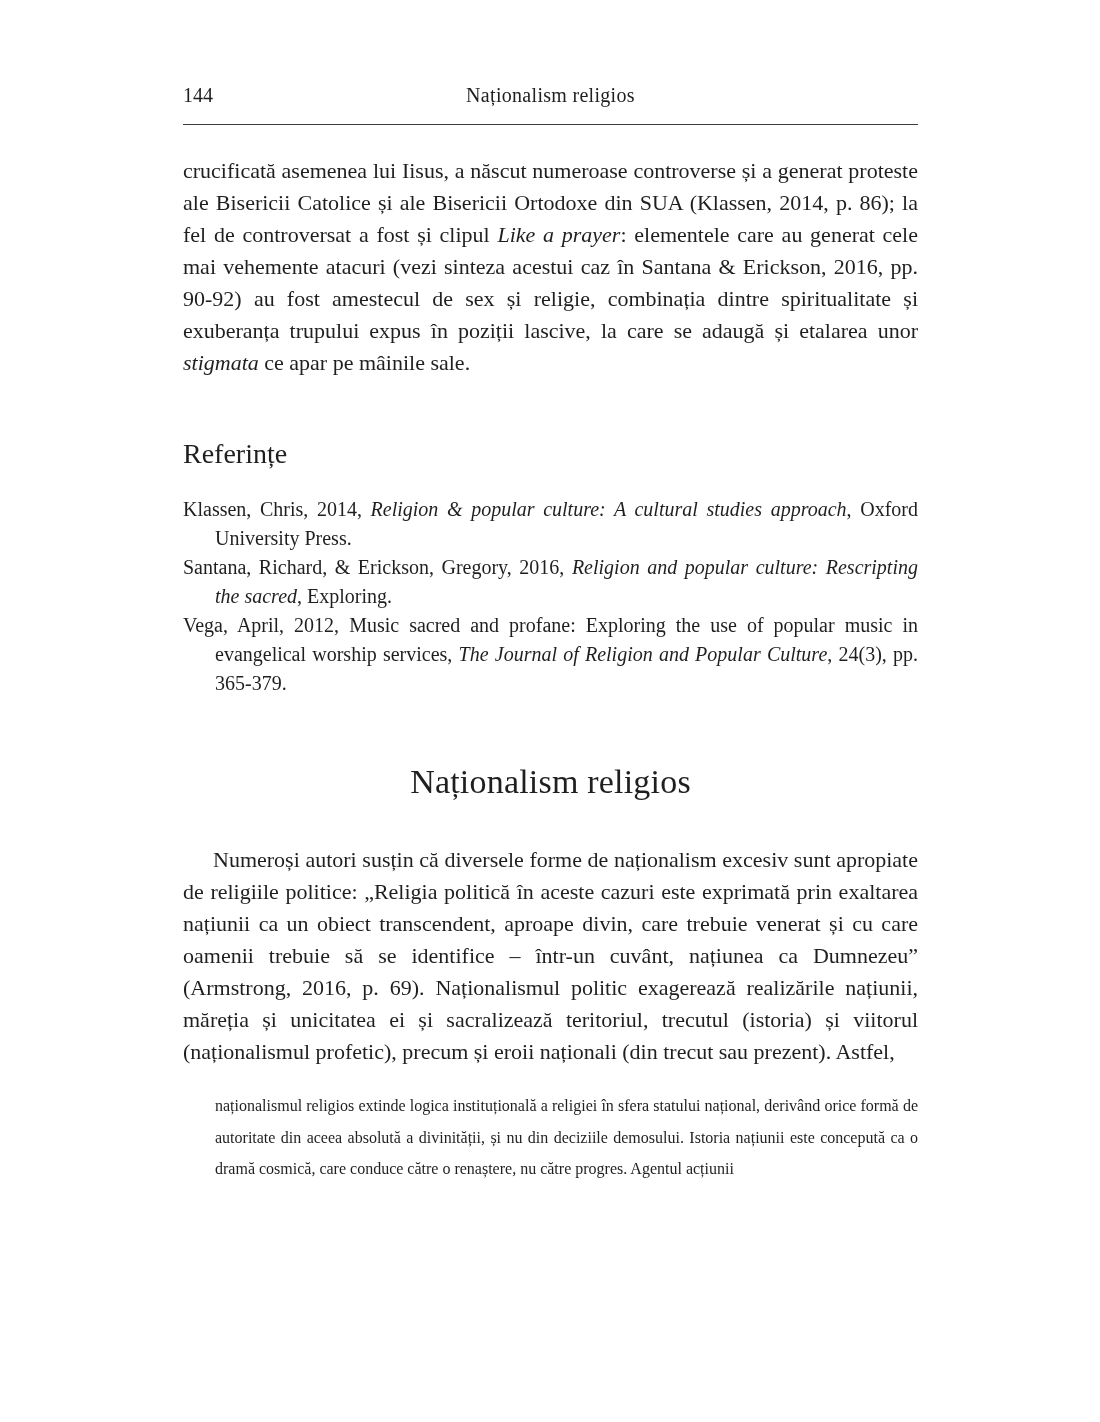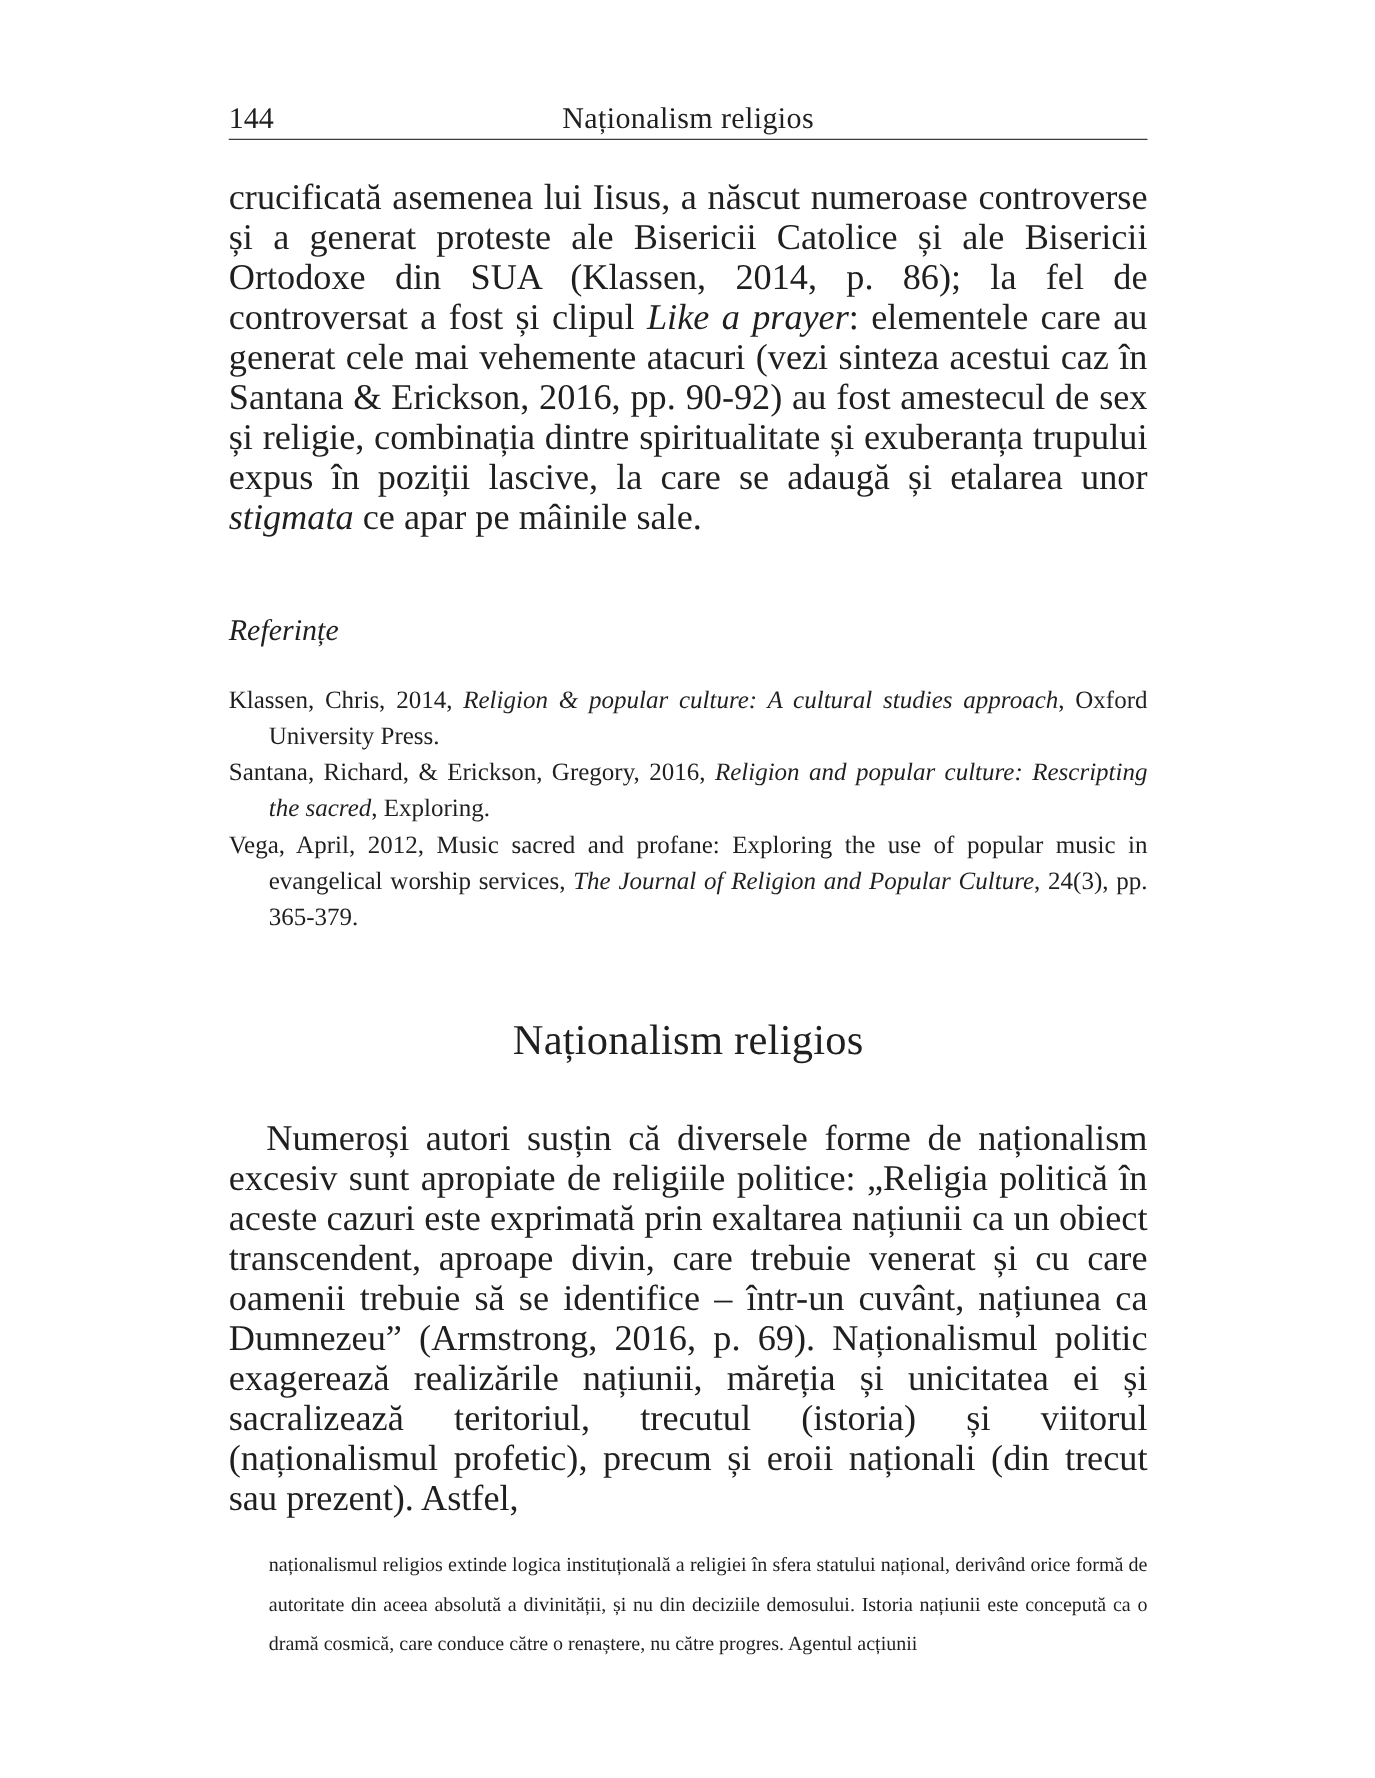--- a/index.html
+++ b/index.html
@@ -19,51 +19,50 @@
     width: 1100px;
     height: 1422px;
     padding: 84px 182px 0 183px;
     background: #ffffff;
   }
   
   .running-header {
     position: relative;
     height: 22px;
     border-bottom: 1.5px solid #3c3c3c;
-    padding-bottom: 5px;
-    font-size: 24px;
+    padding-bottom: 18px;
+    font-size: 20px;
     line-height: 22px;
   }
   .running-header .page-number {
     position: absolute;
     left: 0;
     top: 0;
   }
   .running-header .running-title {
     display: block;
     text-align: center;
     letter-spacing: 0.3px;
   }
   
   .body-paragraph {
     margin: 30px 0 0 0;
-    font-size: 29px;
+    font-size: 22px;
     line-height: 32px;
     text-align: justify;
   }
   .body-paragraph.indented {
     text-indent: 30px;
   }
   
   .references-heading {
     margin: 60px 0 0 0;
-    font-size: 24px;
+    font-size: 28px;
     font-weight: normal;
     line-height: 30px;
-    font-style: italic;
   }
   .references-list {
     margin-top: 26px;
   }
   .reference-entry {
     margin: 0;
     font-size: 20px;
     line-height: 29px;
     text-align: justify;
     padding-left: 32px;

